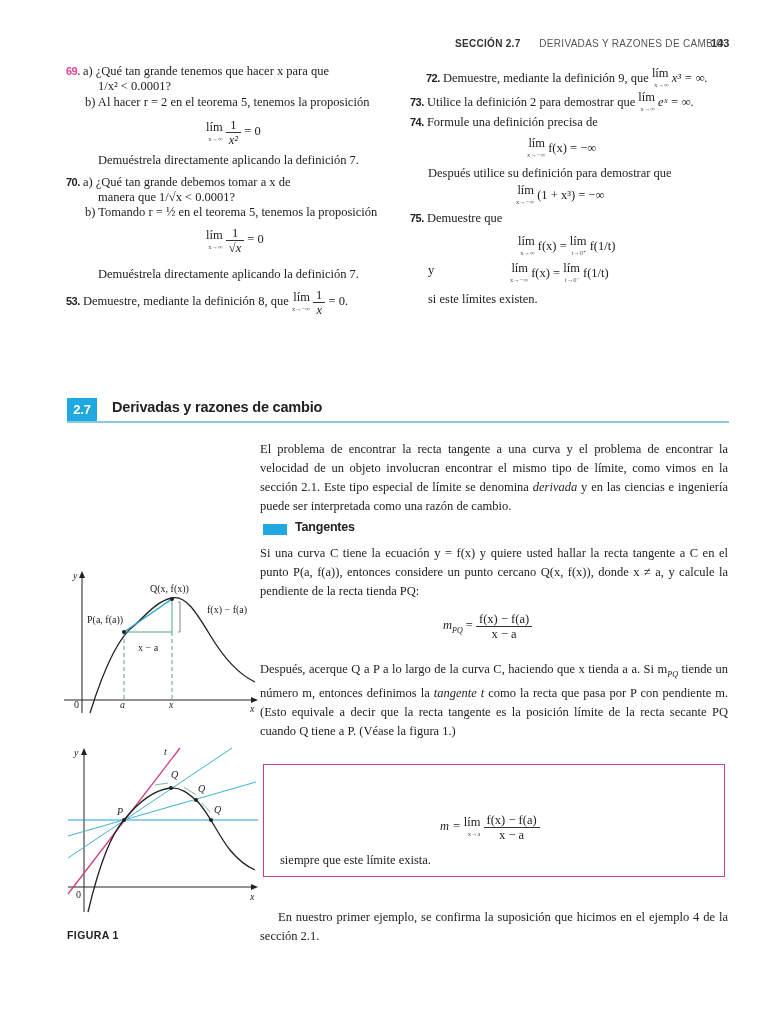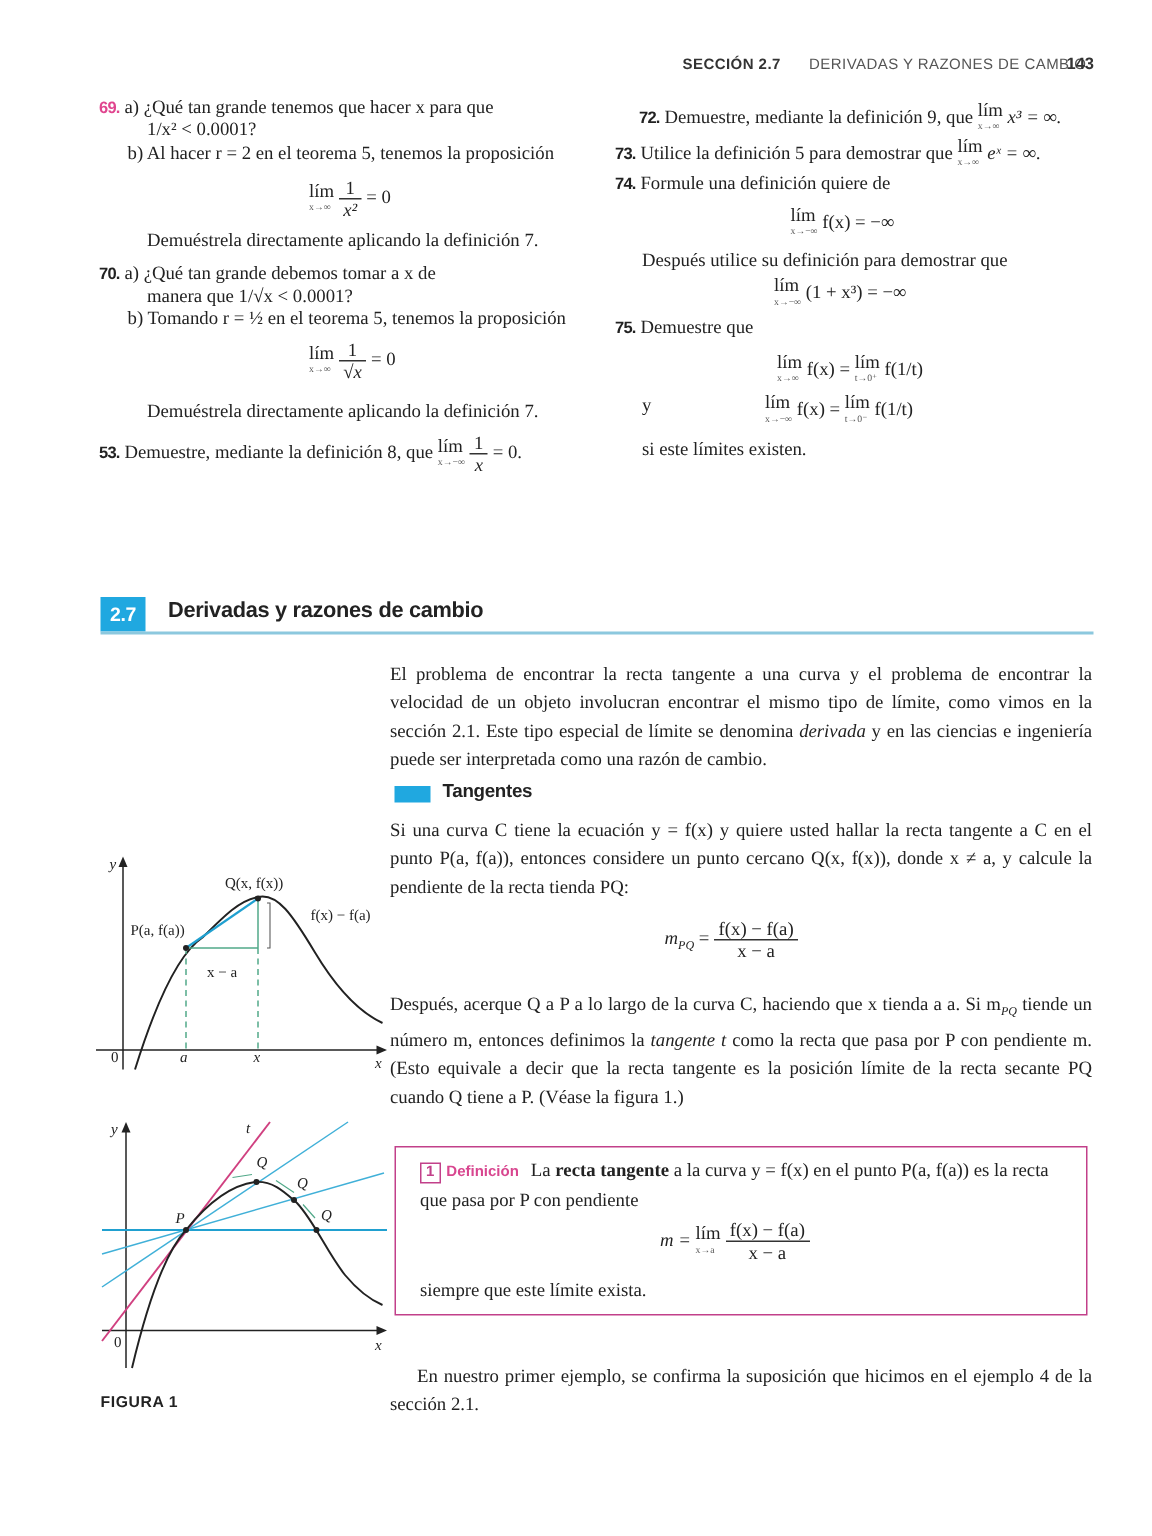--- a/index.html
+++ b/index.html
@@ -14,21 +14,21 @@
   .run-head { top: 38px; left: 455px; font-size: 10px; color: #333; white-space: nowrap; }
   .run-head .sec { font-weight: bold; margin-right: 16px; letter-spacing: 0.3px; }
   .run-head .title { color: #555; letter-spacing: 0.3px; }
   .run-head .pg { position: absolute; left: 256px; font-weight: bold; font-size: 11px; top: -1px; }
 
   .exnum { font-family: "Liberation Sans", sans-serif; font-weight: bold; font-size: 11px; letter-spacing: -0.5px; }
   .exnum.pink { color: #e0458f; }
   .line { position: absolute; white-space: nowrap; line-height: 15px; }
   .math { font-family: "Liberation Serif", serif; margin-top: 41px; }
 
-  .lim { display: inline-block; text-align: left; vertical-align: middle; line-height: 11px; }
+  .lim { display: inline-block; text-align: right; vertical-align: middle; line-height: 11px; }
   .lim .l { display: block; font-size: 12.5px; }
   .lim .s { display: block; font-size: 6.5px; color: #555; }
   .frac { display: inline-block; text-align: center; vertical-align: middle; line-height: 14px; }
   .frac .n { display: block; border-bottom: 1px solid #333; padding: 0 3px; }
   .frac .d { display: block; padding: 0 3px; }
 
   
   .sec-badge { top: 398px; left: 67px; width: 30px; height: 23px; background: #20a8e0; color: #fff;
                font-weight: bold; font-size: 13px; text-align: center; line-height: 23px; }
   .sec-title { top: 399px; left: 112px; font-size: 14.5px; font-weight: bold; color: #222; }
@@ -90,27 +90,27 @@
 </div>
 
 <div class="line" style="top:68px;left:410px;margin-left:16px;">
   <span class="exnum">72.</span>
   <span>Demuestre, mediante la definición 9, que</span>
   <span class="lim"><span class="l">lím</span><span class="s">x→∞</span></span>
   <span class="it">x³ = ∞.</span>
 </div>
 <div class="line" style="top:92px;left:410px;">
   <span class="exnum">73.</span>
-  <span>Utilice la definición 5 para demostrar que</span>
+  <span>Utilice la definición 2 para demostrar que</span>
   <span class="lim"><span class="l">lím</span><span class="s">x→∞</span></span>
   <span class="it">eˣ = ∞.</span>
 </div>
 <div class="line" style="top:115px;left:410px;">
   <span class="exnum">74.</span>
-  <span>Formule una definición quiere de</span>
+  <span>Formule una definición precisa de</span>
 </div>
 <div class="line" style="top:138px;left:527px;">
   <span class="lim"><span class="l">lím</span><span class="s">x→−∞</span></span>
   <span>f(x) = −∞</span>
 </div>
 <div class="line" style="top:166px;left:428px;"><span>Después utilice su definición para demostrar que</span></div>
 <div class="line" style="top:185px;left:516px;">
   <span class="lim"><span class="l">lím</span><span class="s">x→−∞</span></span>
   <span>(1 + x³) = −∞</span>
 </div>
@@ -150,23 +150,20 @@
   <span class="it">m</span><sub class="it" style="font-size:8px;">PQ</sub>
   <span>=</span>
   <span class="frac"><span class="n">f(x) − f(a)</span><span class="d">x − a</span></span>
 </div>
 
 <div class="para" style="top:660px;">
   <span>Después, acerque Q a P a lo largo de la curva C, haciendo que x tienda a a. Si m</span><sub style="font-size:8px;" class="it">PQ</sub><span> tiende un número m, entonces definimos la </span><i>tangente t</i><span> como la recta que pasa por P con pendiente m. (Esto equivale a decir que la recta tangente es la posición límite de la recta secante PQ cuando Q tiene a P. (Véase la figura 1.)</span>
 </div>
 
 <div class="abs def-box">
-  <div style="position:absolute;left:16px;top:6px;width:436px;line-height:18px;">
-    <span class="def-num">1</span><span class="def-label">Definición</span><span>La </span><b>recta tangente</b><span> a la curva y = f(x) en el punto P(a, f(a)) es la recta que pasa por P con pendiente</span>
-  </div>
   <div style="position:absolute;left:176px;top:48px;white-space:nowrap;">
     <span class="it">m =</span>
     <span class="lim"><span class="l">lím</span><span class="s">x→a</span></span>
     <span class="frac"><span class="n">f(x) − f(a)</span><span class="d">x − a</span></span>
   </div>
   <div style="position:absolute;left:16px;top:88px;">siempre que este límite exista.</div>
 </div>
 
 <div class="para" style="top:908px;text-indent:18px;">En nuestro primer ejemplo, se confirma la suposición que hicimos en el ejemplo 4 de la sección 2.1.</div>
 

